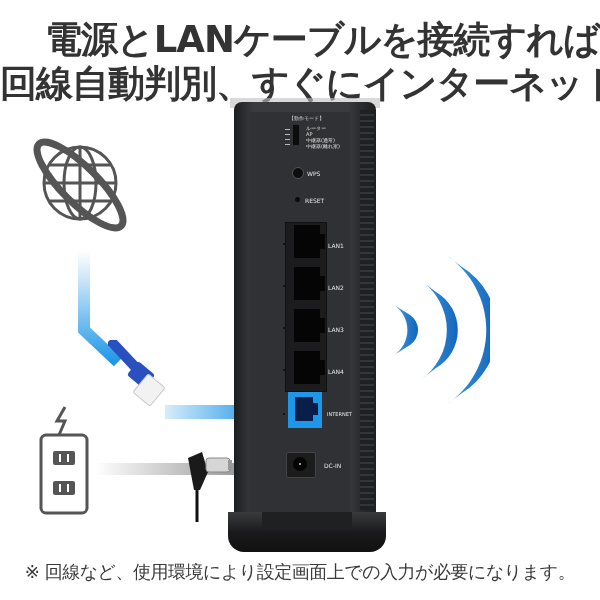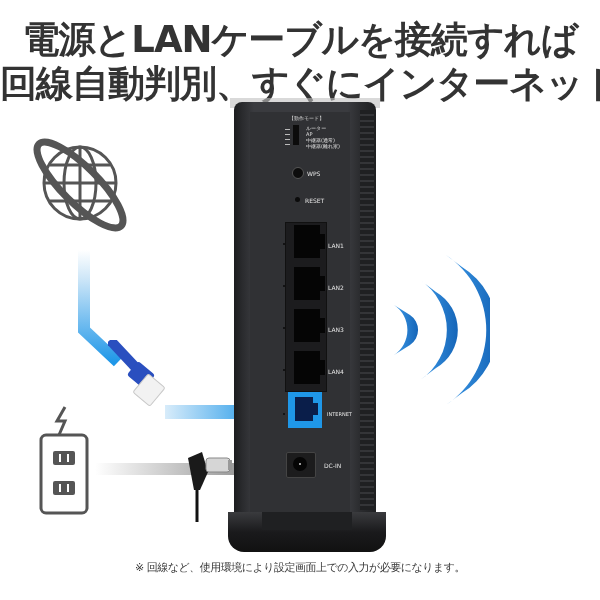--- a/index.html
+++ b/index.html
@@ -1,23 +1,23 @@
 <!DOCTYPE html>
 <html><head>
 <meta charset="utf-8">
 <style>
   html, body { margin:0; padding:0; }
   body { width:600px; height:600px; background:#ffffff; position:relative; overflow:hidden;
          font-family:"DejaVu Sans", sans-serif; }
-  .headline { position:absolute; left:0; width:600px; text-align:center; color:#333333;
+  .headline { position:absolute; left:0; width:600px; text-align:right; color:#333333;
               font-weight:bold; font-size:37px; letter-spacing:-1px; line-height:44px; white-space:nowrap; }
   .hl1 { top:18px; }
   .hl2 { top:62px; }
   .footnote { position:absolute; top:560px; left:0; width:600px; text-align:center; color:#3a3a3a;
-              font-size:11px; letter-spacing:-0.5px; white-space:nowrap; }
+              font-size:18px; letter-spacing:-0.5px; white-space:nowrap; }
 
   
   .router { position:absolute; left:234px; top:102px; width:142px; height:420px;
             background:linear-gradient(90deg,#1c1d1f 0%,#2a2b2e 6%,#3a3b3f 14%,#3a3b3f 80%,#2c2d30 88%,#1e1f21 100%);
             border-radius:8px 8px 0 0; }
   .router-cap { position:absolute; left:230px; top:98px; width:150px; height:10px; background:#bfbfbf; opacity:.6; }
   .router-panel { position:absolute; left:250px; top:112px; width:100px; height:400px; background:#303134; }
   .router-edge { position:absolute; left:360px; top:110px; width:14px; height:400px;
                  background:repeating-linear-gradient(180deg,#1f2022 0 4px,#343538 4px 6px); }
   .router-base { position:absolute; left:228px; top:512px; width:158px; height:40px;

